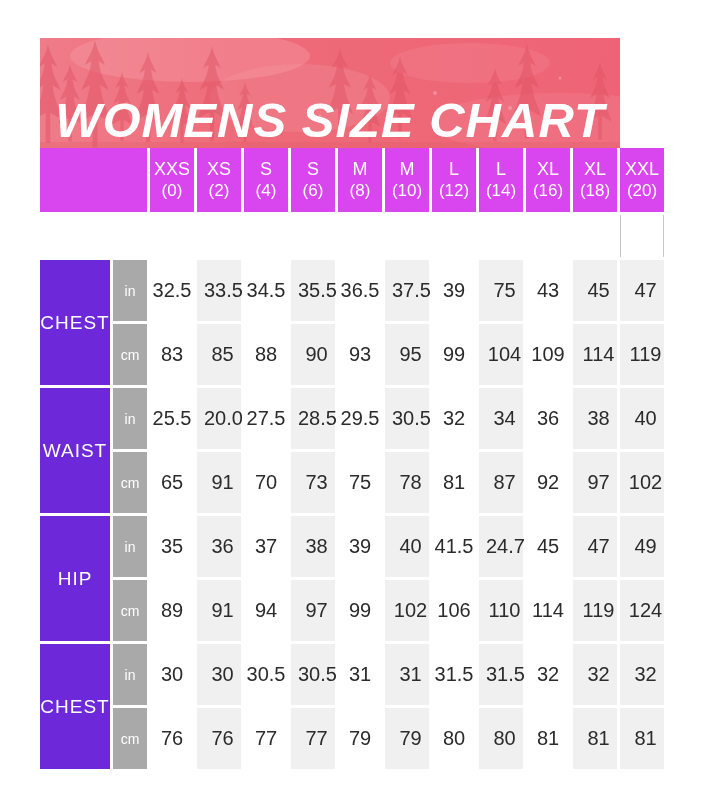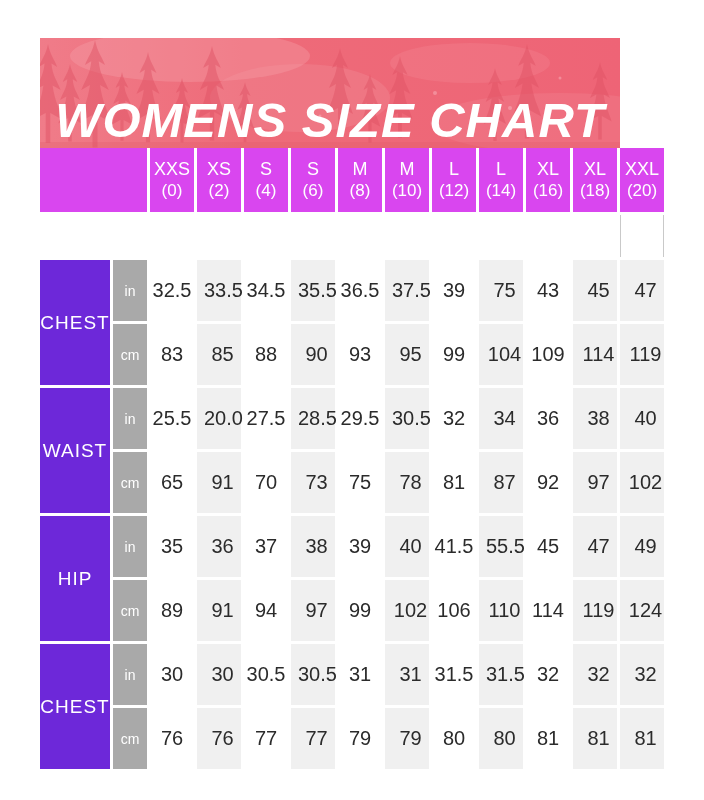--- a/index.html
+++ b/index.html
@@ -250,21 +250,21 @@
       <tr>
         <th class="cat" rowspan="2">HIP</th>
         <th class="unit">in</th>
         <td class="val">35</td>
         <td class="val alt">36</td>
         <td class="val">37</td>
         <td class="val alt">38</td>
         <td class="val">39</td>
         <td class="val alt">40</td>
         <td class="val">41.5</td>
-        <td class="val alt">55.5</td>
+        <td class="val alt">24.7</td>
         <td class="val">45</td>
         <td class="val alt">47</td>
         <td class="val alt">49</td>
       </tr>
       <tr>
         <th class="unit">cm</th>
         <td class="val">89</td>
         <td class="val alt">91</td>
         <td class="val">94</td>
         <td class="val alt">97</td>

